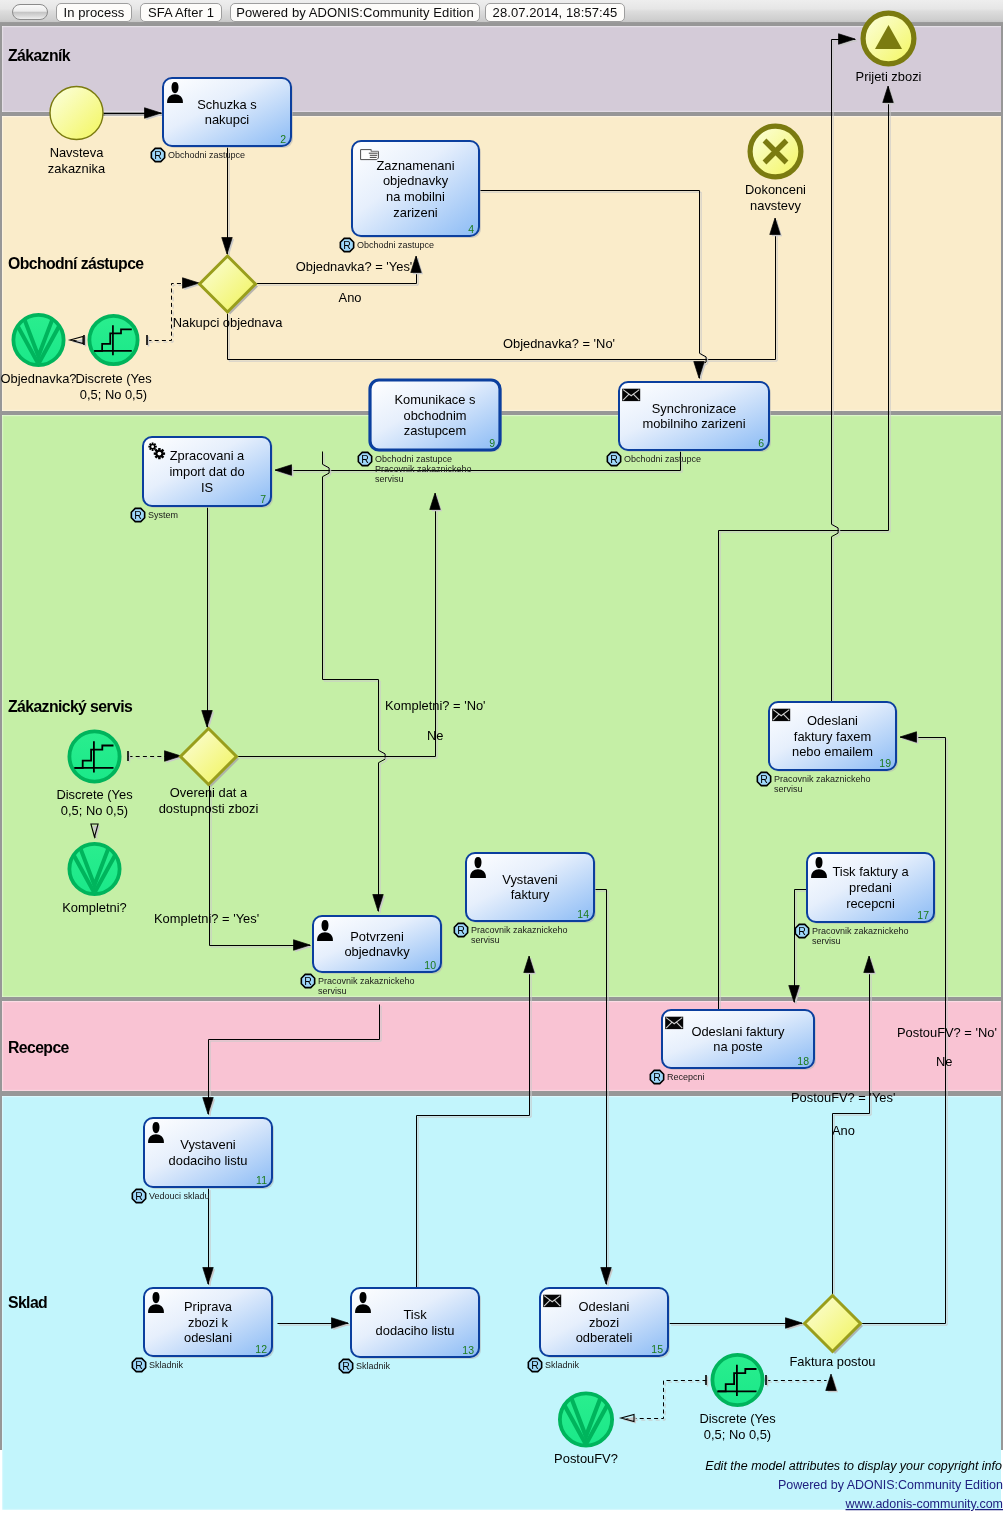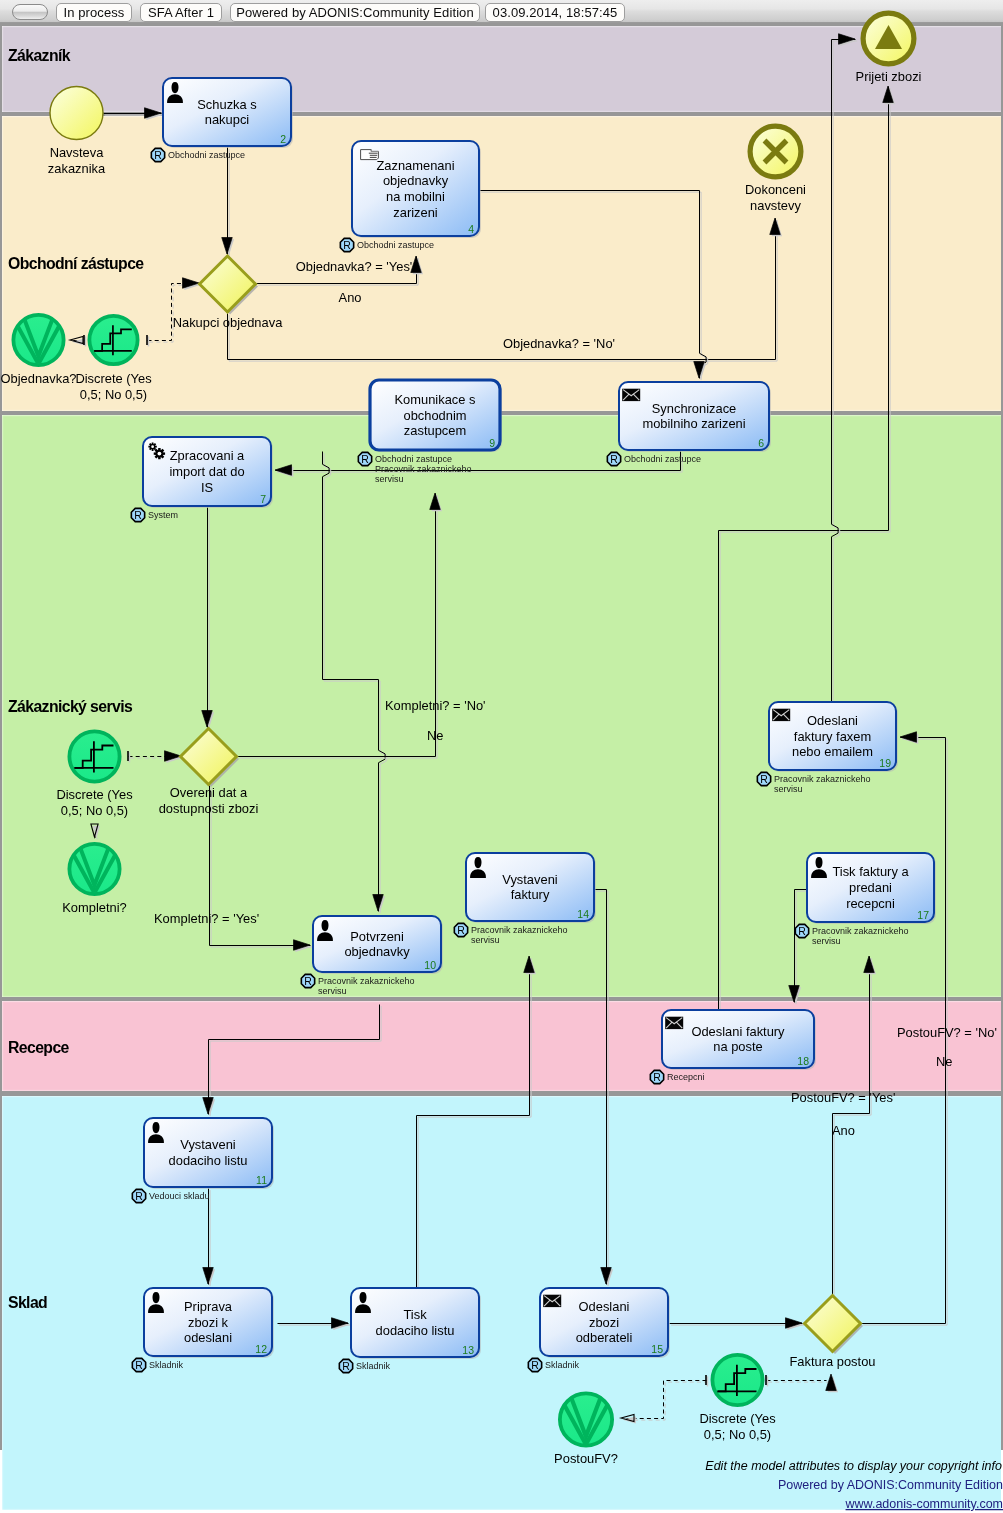--- a/index.html
+++ b/index.html
@@ -31,21 +31,21 @@
 </style>
 </head>
 <body>
 
 <div id="page">
   <div id="toolbar">
     <div class="pill"></div>
     <div class="chip" id="chip0" style="left: 56px; width: 76px;">In process</div>
     <div class="chip" id="chip1" style="left: 140px; width: 82px;">SFA After 1</div>
     <div class="chip" id="chip2" style="left: 230px; width: 250px;">Powered by ADONIS:Community Edition</div>
-    <div class="chip" id="chip3" style="left: 485px; width: 140px;">03.09.2014, 18:57:45</div>
+    <div class="chip" id="chip3" style="left: 485px; width: 140px;">28.07.2014, 18:57:45</div>
   </div>
   <div id="diagram">
       <svg width="1003" height="1513" viewBox="0 0 1003 1513">
         <defs>
           <linearGradient id="gTask" x1="0%" y1="0%" x2="100%" y2="100%">
             <stop offset="0%" stop-color="#ffffff"></stop>
             <stop offset="40%" stop-color="#e6effc"></stop>
             <stop offset="100%" stop-color="#8bbbf5"></stop>
           </linearGradient>
           <linearGradient id="gYellow" x1="0%" y1="0%" x2="100%" y2="100%">

